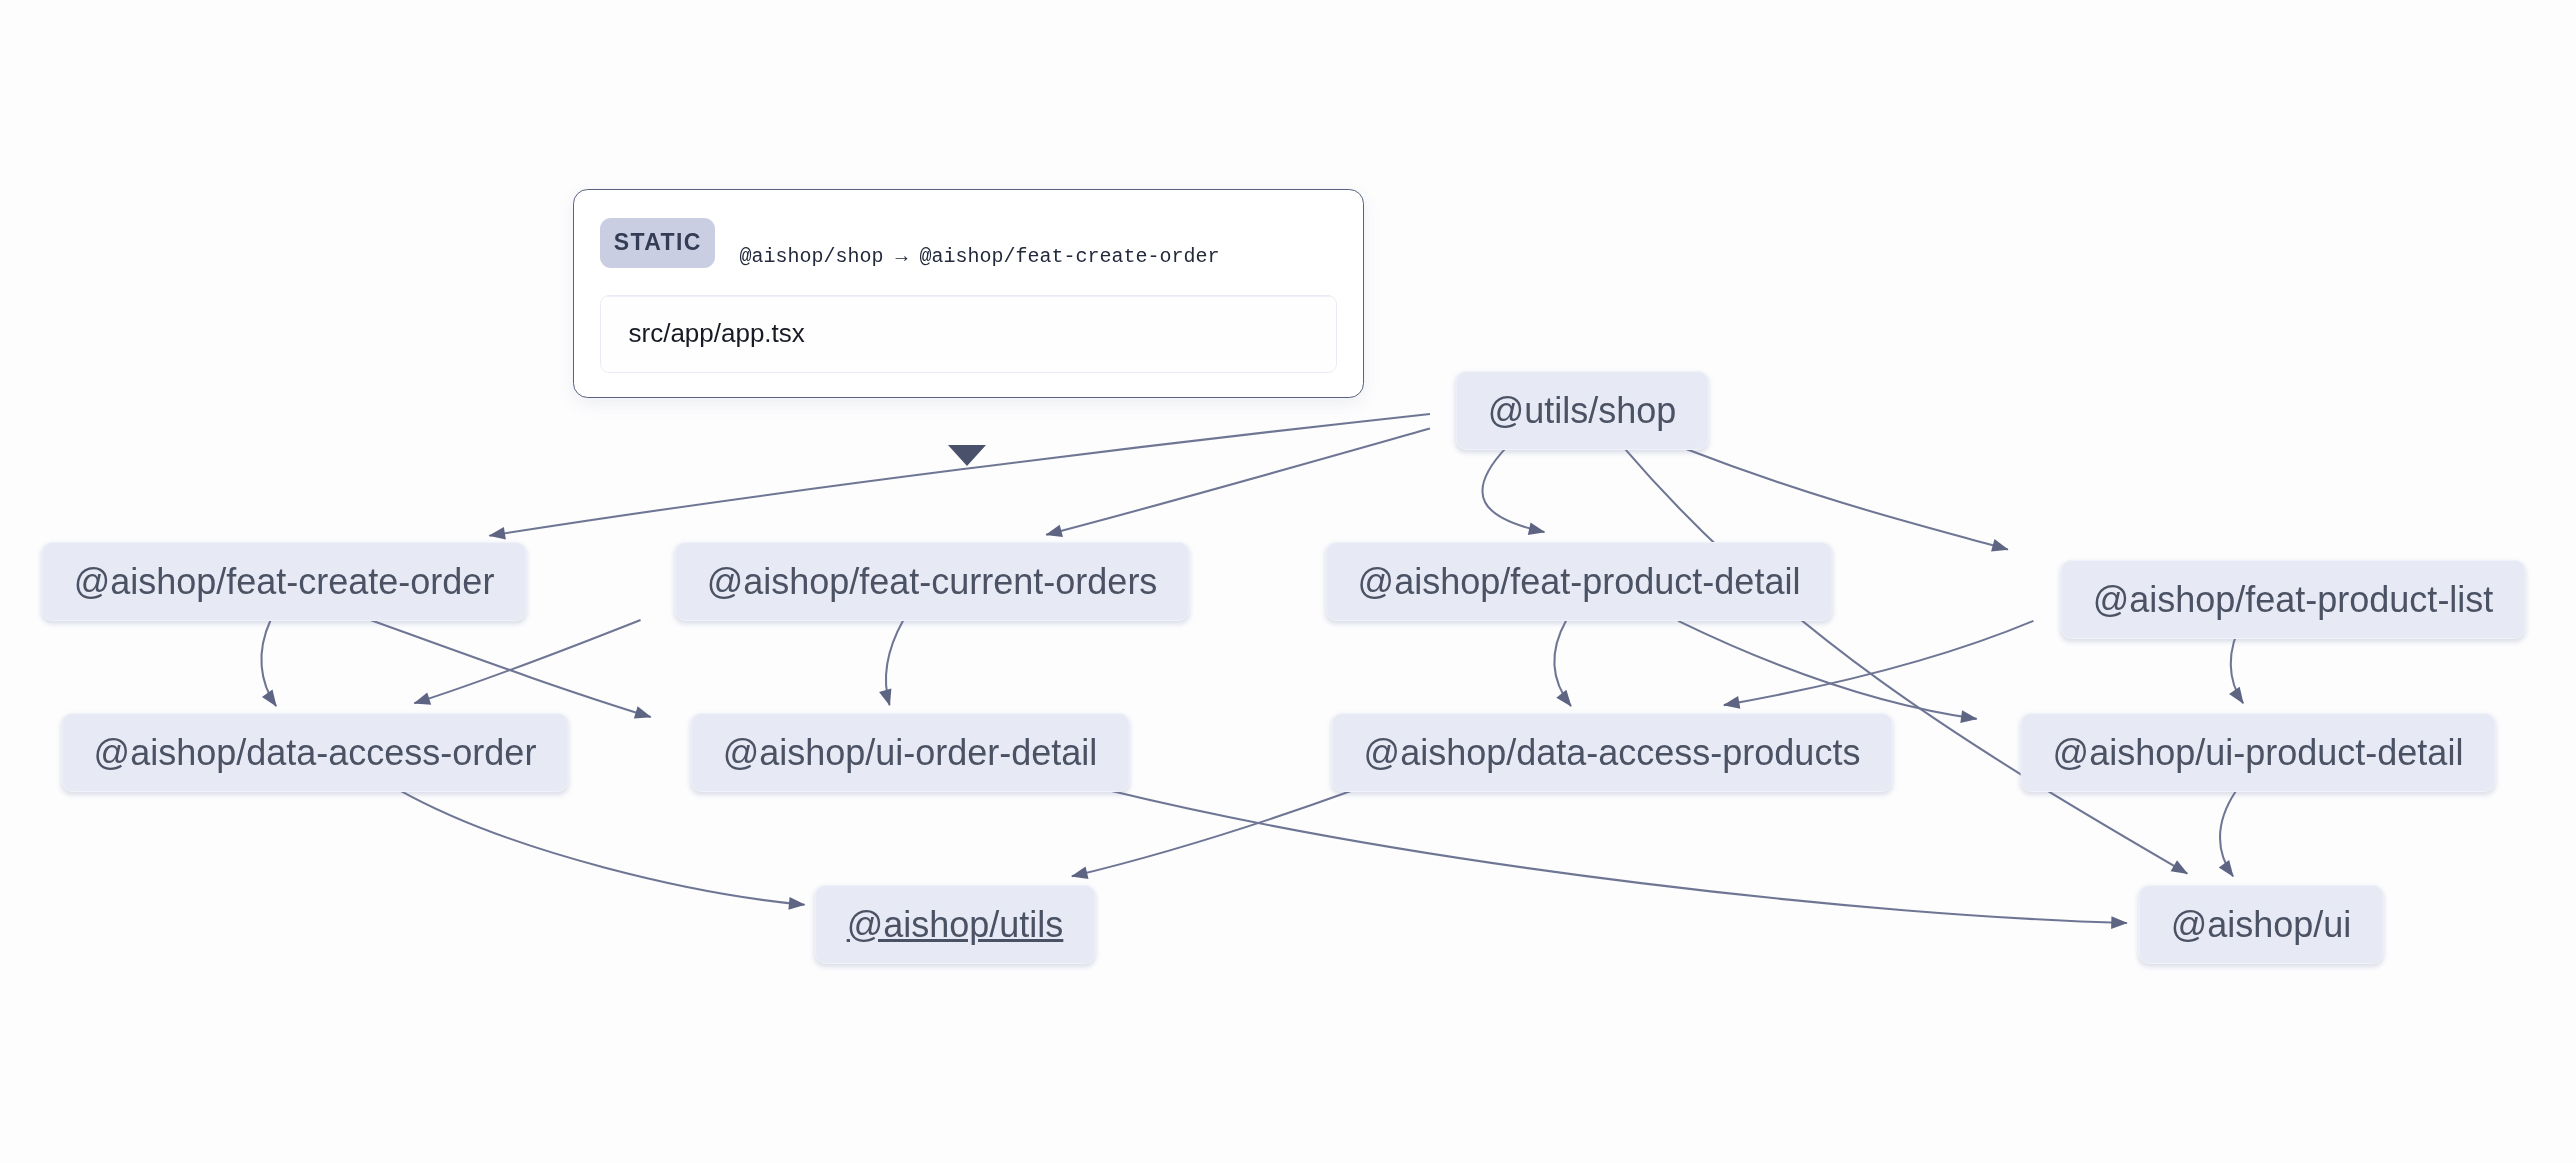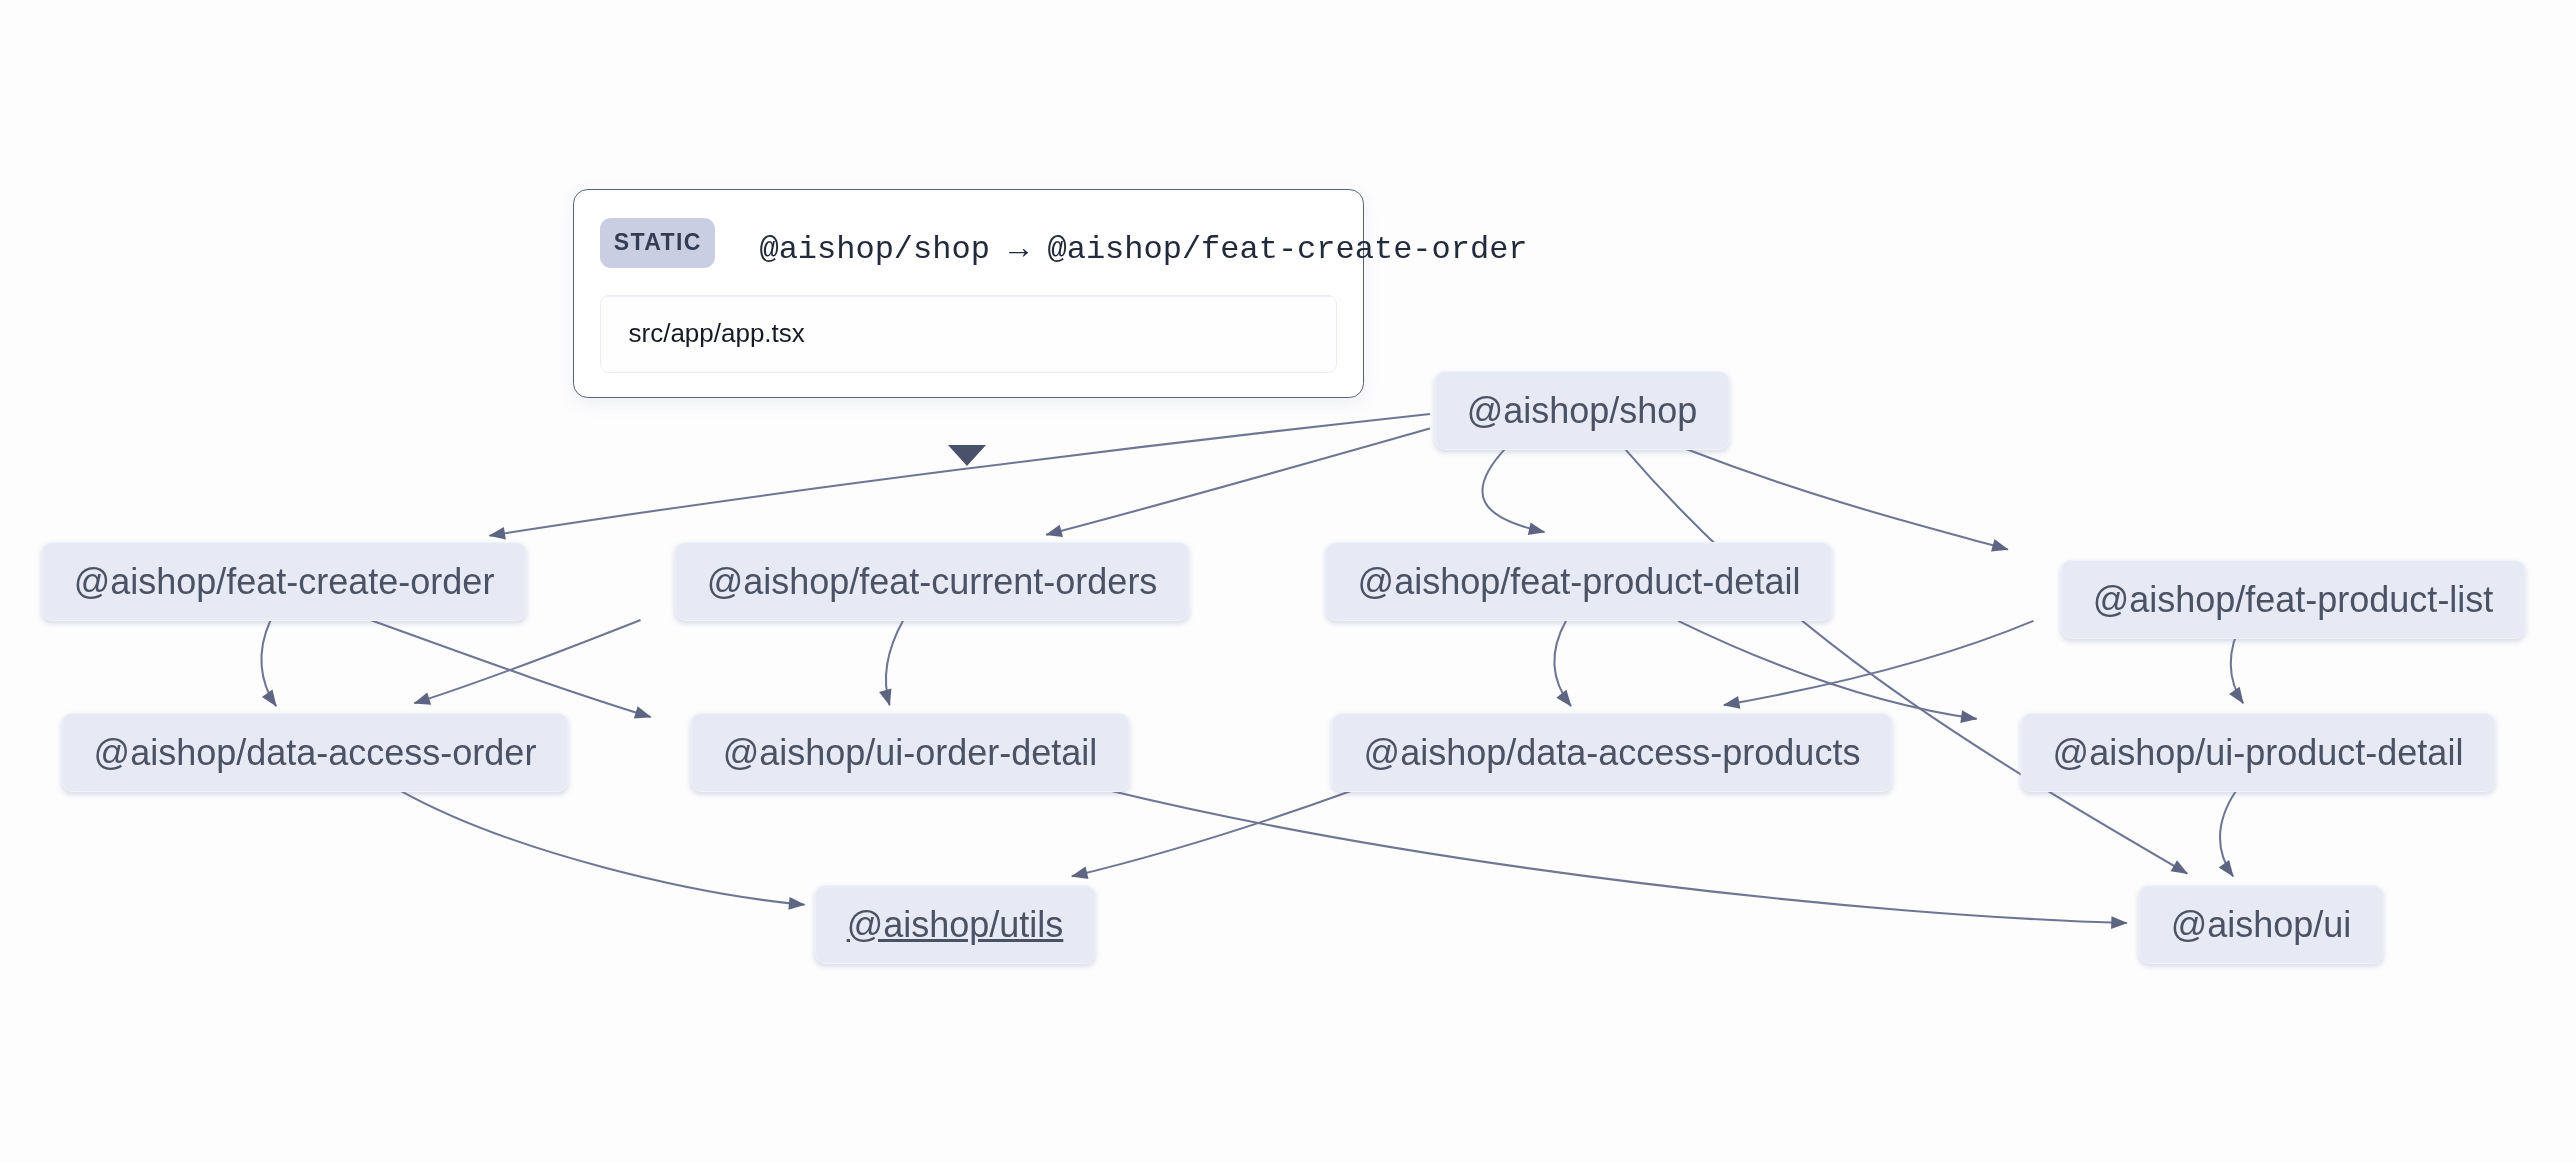--- a/index.html
+++ b/index.html
@@ -24,22 +24,22 @@
     position:absolute;left:573px;top:189px;width:791px;box-sizing:border-box;z-index:4;
     background:#ffffff;border:1.8px solid var(--tt-border);border-radius:14.7px;
     padding:27.5px 26px 24px 26px;box-shadow:0 5.5px 16.5px rgba(70,80,120,.08);
   }
   .tt-row{display:flex;align-items:flex-end;gap:24px;}
   .badge{
     background:var(--badge-fill);color:var(--badge-text);font-weight:700;font-size:23px;
     letter-spacing:1.4px;padding:13.7px 13.7px;border-radius:11px;line-height:1;flex:0 0 auto;
   }
   .tt-title{
-    font-family:"Liberation Mono","DejaVu Sans Mono",monospace;font-size:32px;
-    color:var(--title-text);white-space:nowrap;margin-left:20px;
+    font-family:"Liberation Mono","DejaVu Sans Mono",monospace;font-size:20px;
+    color:var(--title-text);white-space:nowrap;
   }
   .files{margin-top:27.5px;border:1.8px solid var(--panel-border);border-radius:9.2px;overflow:hidden;}
   .files-header{
     background:var(--panel-head-bg);color:var(--files-header);font-size:18.3px;font-weight:700;
     letter-spacing:1.8px;padding:15.6px 27.5px;
   }
   .file-row{
     background:#fefefe;border-top:1.8px solid #edeff6;color:var(--file-text);
     font-size:26px;padding:21px 27.5px 23px 27.5px;
   }
@@ -75,21 +75,21 @@
         <path class="edge" d="M 2220 678 C 2105 726 1978 753 1882 770" marker-end="url(#arrowhead)"></path>
         <path class="edge" d="M 2449 677 C 2430 711 2432 743 2449 768" marker-end="url(#arrowhead)"></path>
         <path class="edge" d="M 436 863 C 560 932 760 977 878 988" marker-end="url(#arrowhead)"></path>
         <path class="edge" d="M 1477 863 C 1372 901 1258 936 1170 957" marker-end="url(#arrowhead)"></path>
         <path class="edge" d="M 1210 863 C 1560 948 2040 1000 2322 1008" marker-end="url(#arrowhead)"></path>
         <path class="edge" d="M 2441 864 C 2417 900 2420 932 2438 957" marker-end="url(#arrowhead)"></path>
       </g>
   </svg>
 
   <div class="nodes">
-      <div class="node" style="left: 1582px; top: 371px;">@aishop/shop</div>
+      <div class="node" style="left: 1582px; top: 371px;">@utils/shop</div>
       <div class="node" style="left: 284px; top: 542px;">@aishop/feat-create-order</div>
       <div class="node" style="left: 932px; top: 542px;">@aishop/feat-current-orders</div>
       <div class="node" style="left: 1579px; top: 542px;">@aishop/feat-product-detail</div>
       <div class="node" style="left: 2293px; top: 560px;">@aishop/feat-product-list</div>
       <div class="node" style="left: 315px; top: 713px;">@aishop/data-access-order</div>
       <div class="node" style="left: 910px; top: 713px;">@aishop/ui-order-detail</div>
       <div class="node" style="left: 1612px; top: 713px;">@aishop/data-access-products</div>
       <div class="node" style="left: 2258px; top: 713px;">@aishop/ui-product-detail</div>
       <div class="node" style="left: 955px; top: 885px; text-decoration: underline;">@aishop/utils</div>
       <div class="node" style="left: 2261px; top: 885px;">@aishop/ui</div>

